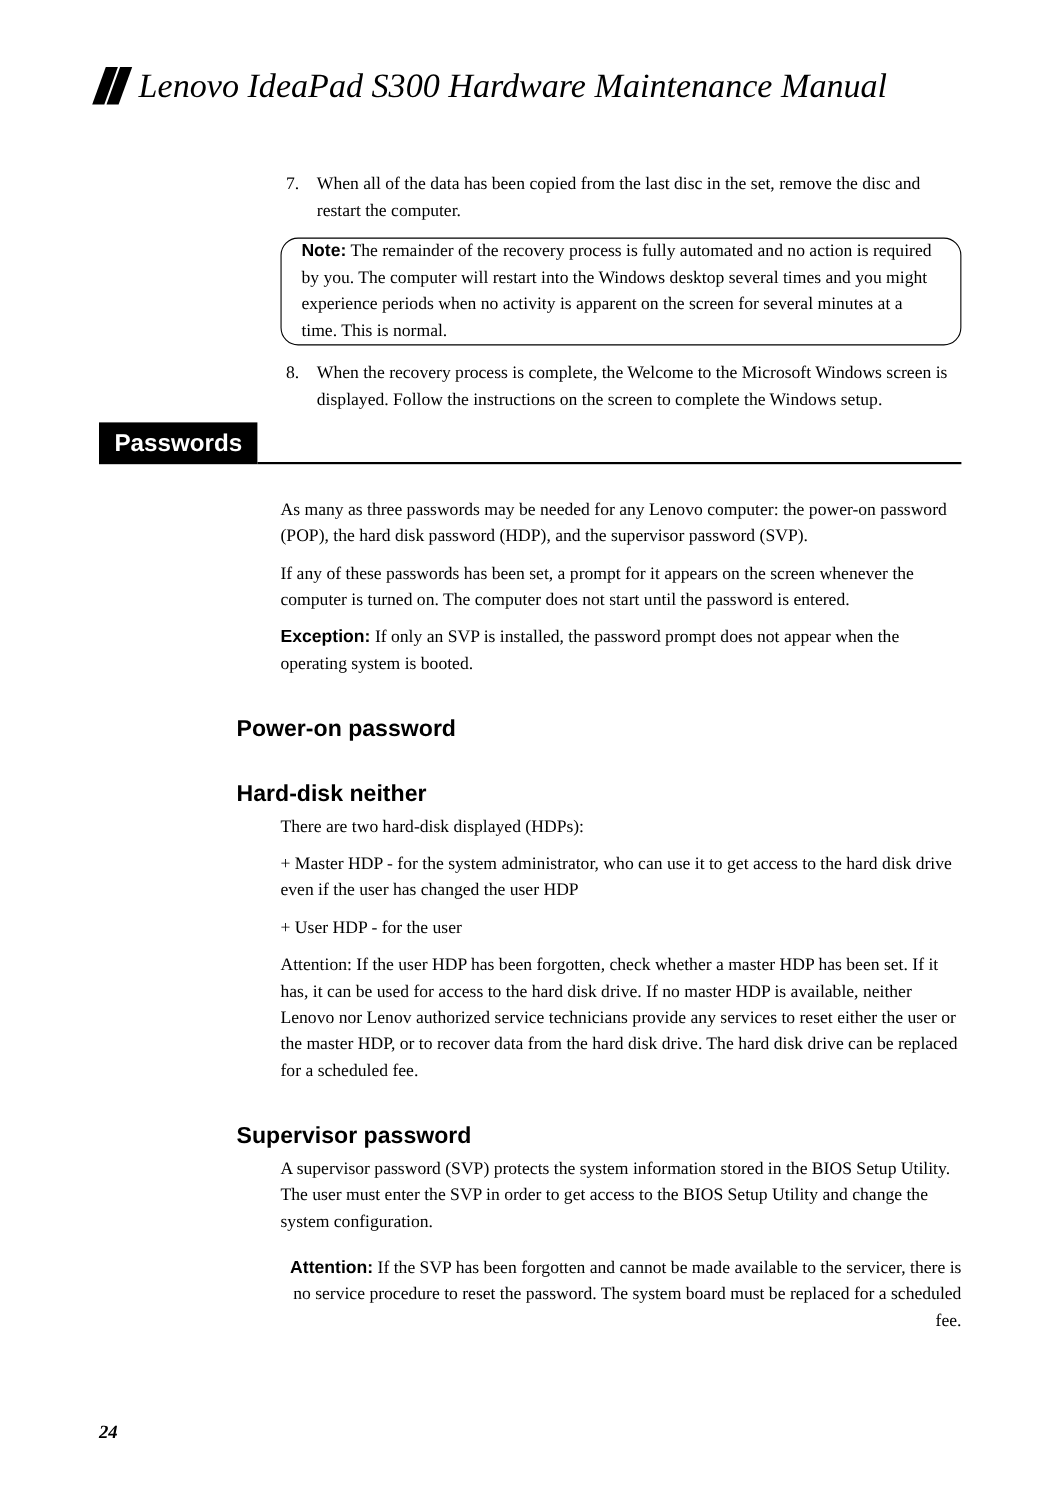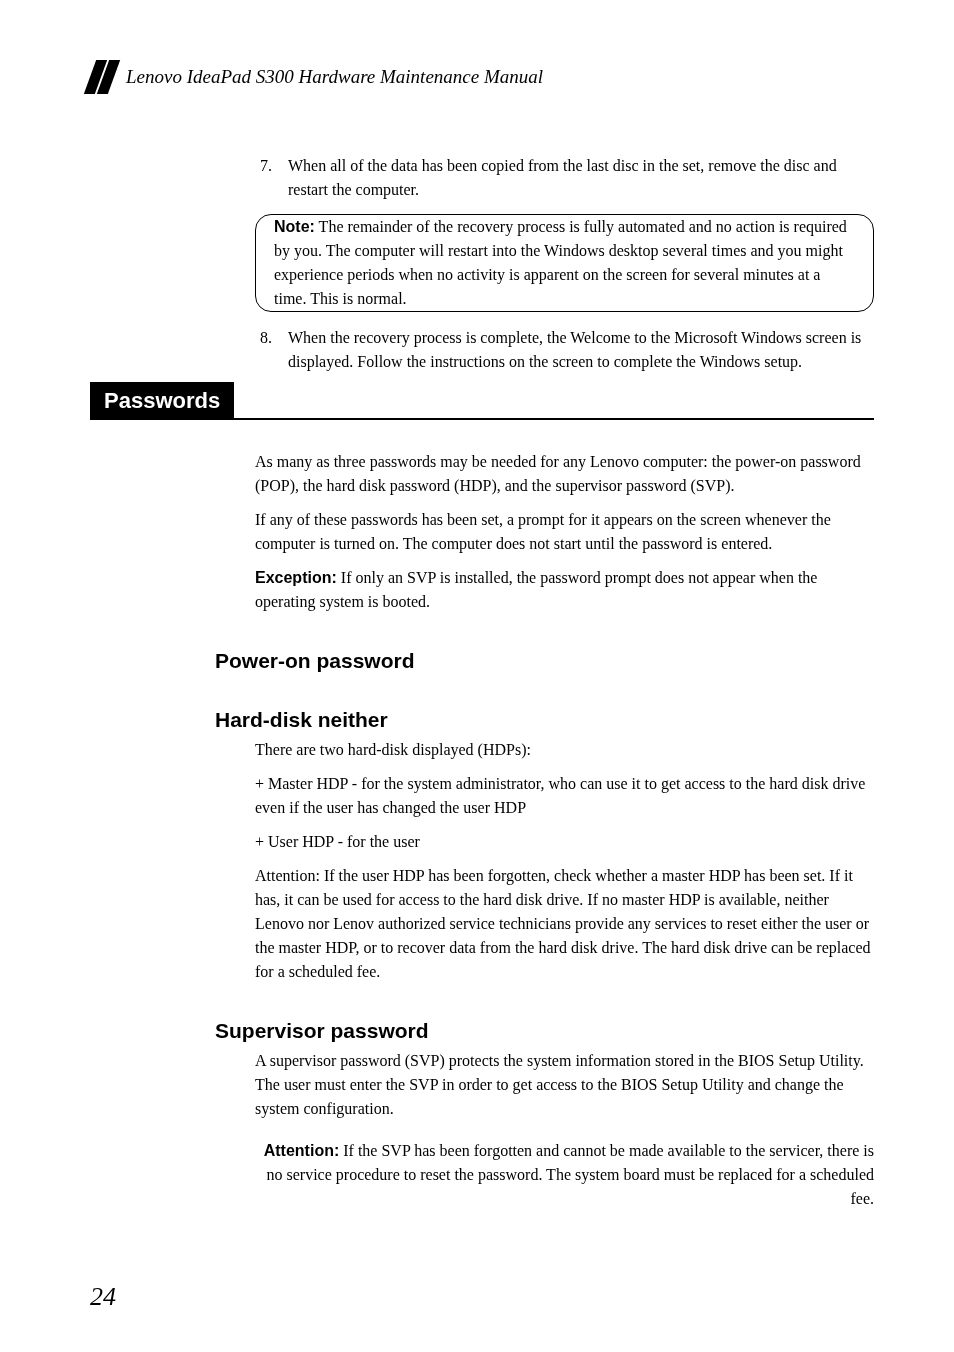--- a/index.html
+++ b/index.html
@@ -26,21 +26,21 @@
       gap: 2px;
       transform: skewX(-20deg);
     }
     .bar {
       width: 11px;
       height: 34px;
       background: #000;
     }
     .doc-title {
       font-style: italic;
-      font-size: 19px;
+      font-size: 31px;
       font-weight: normal;
     }
     .content {
       padding-left: 165px;
     }
     .list-item {
       display: flex;
       gap: 10px;
       margin-bottom: 8px;
       font-size: 16px;
@@ -93,22 +93,22 @@
       font-size: 21px;
       margin-top: 35px;
       margin-bottom: 6px;
       margin-left: -40px;
     }
     .page-num {
       position: absolute;
       bottom: 40px;
       left: 90px;
       font-style: italic;
-      font-weight: normal;
-      font-size: 26px;
+      font-weight: bold;
+      font-size: 17px;
     }
   </style>
 </head>
 <body>
 
 <div class="header-row">
   <div class="logo-bars">
     <div class="bar"></div>
     <div class="bar"></div>
   </div>

